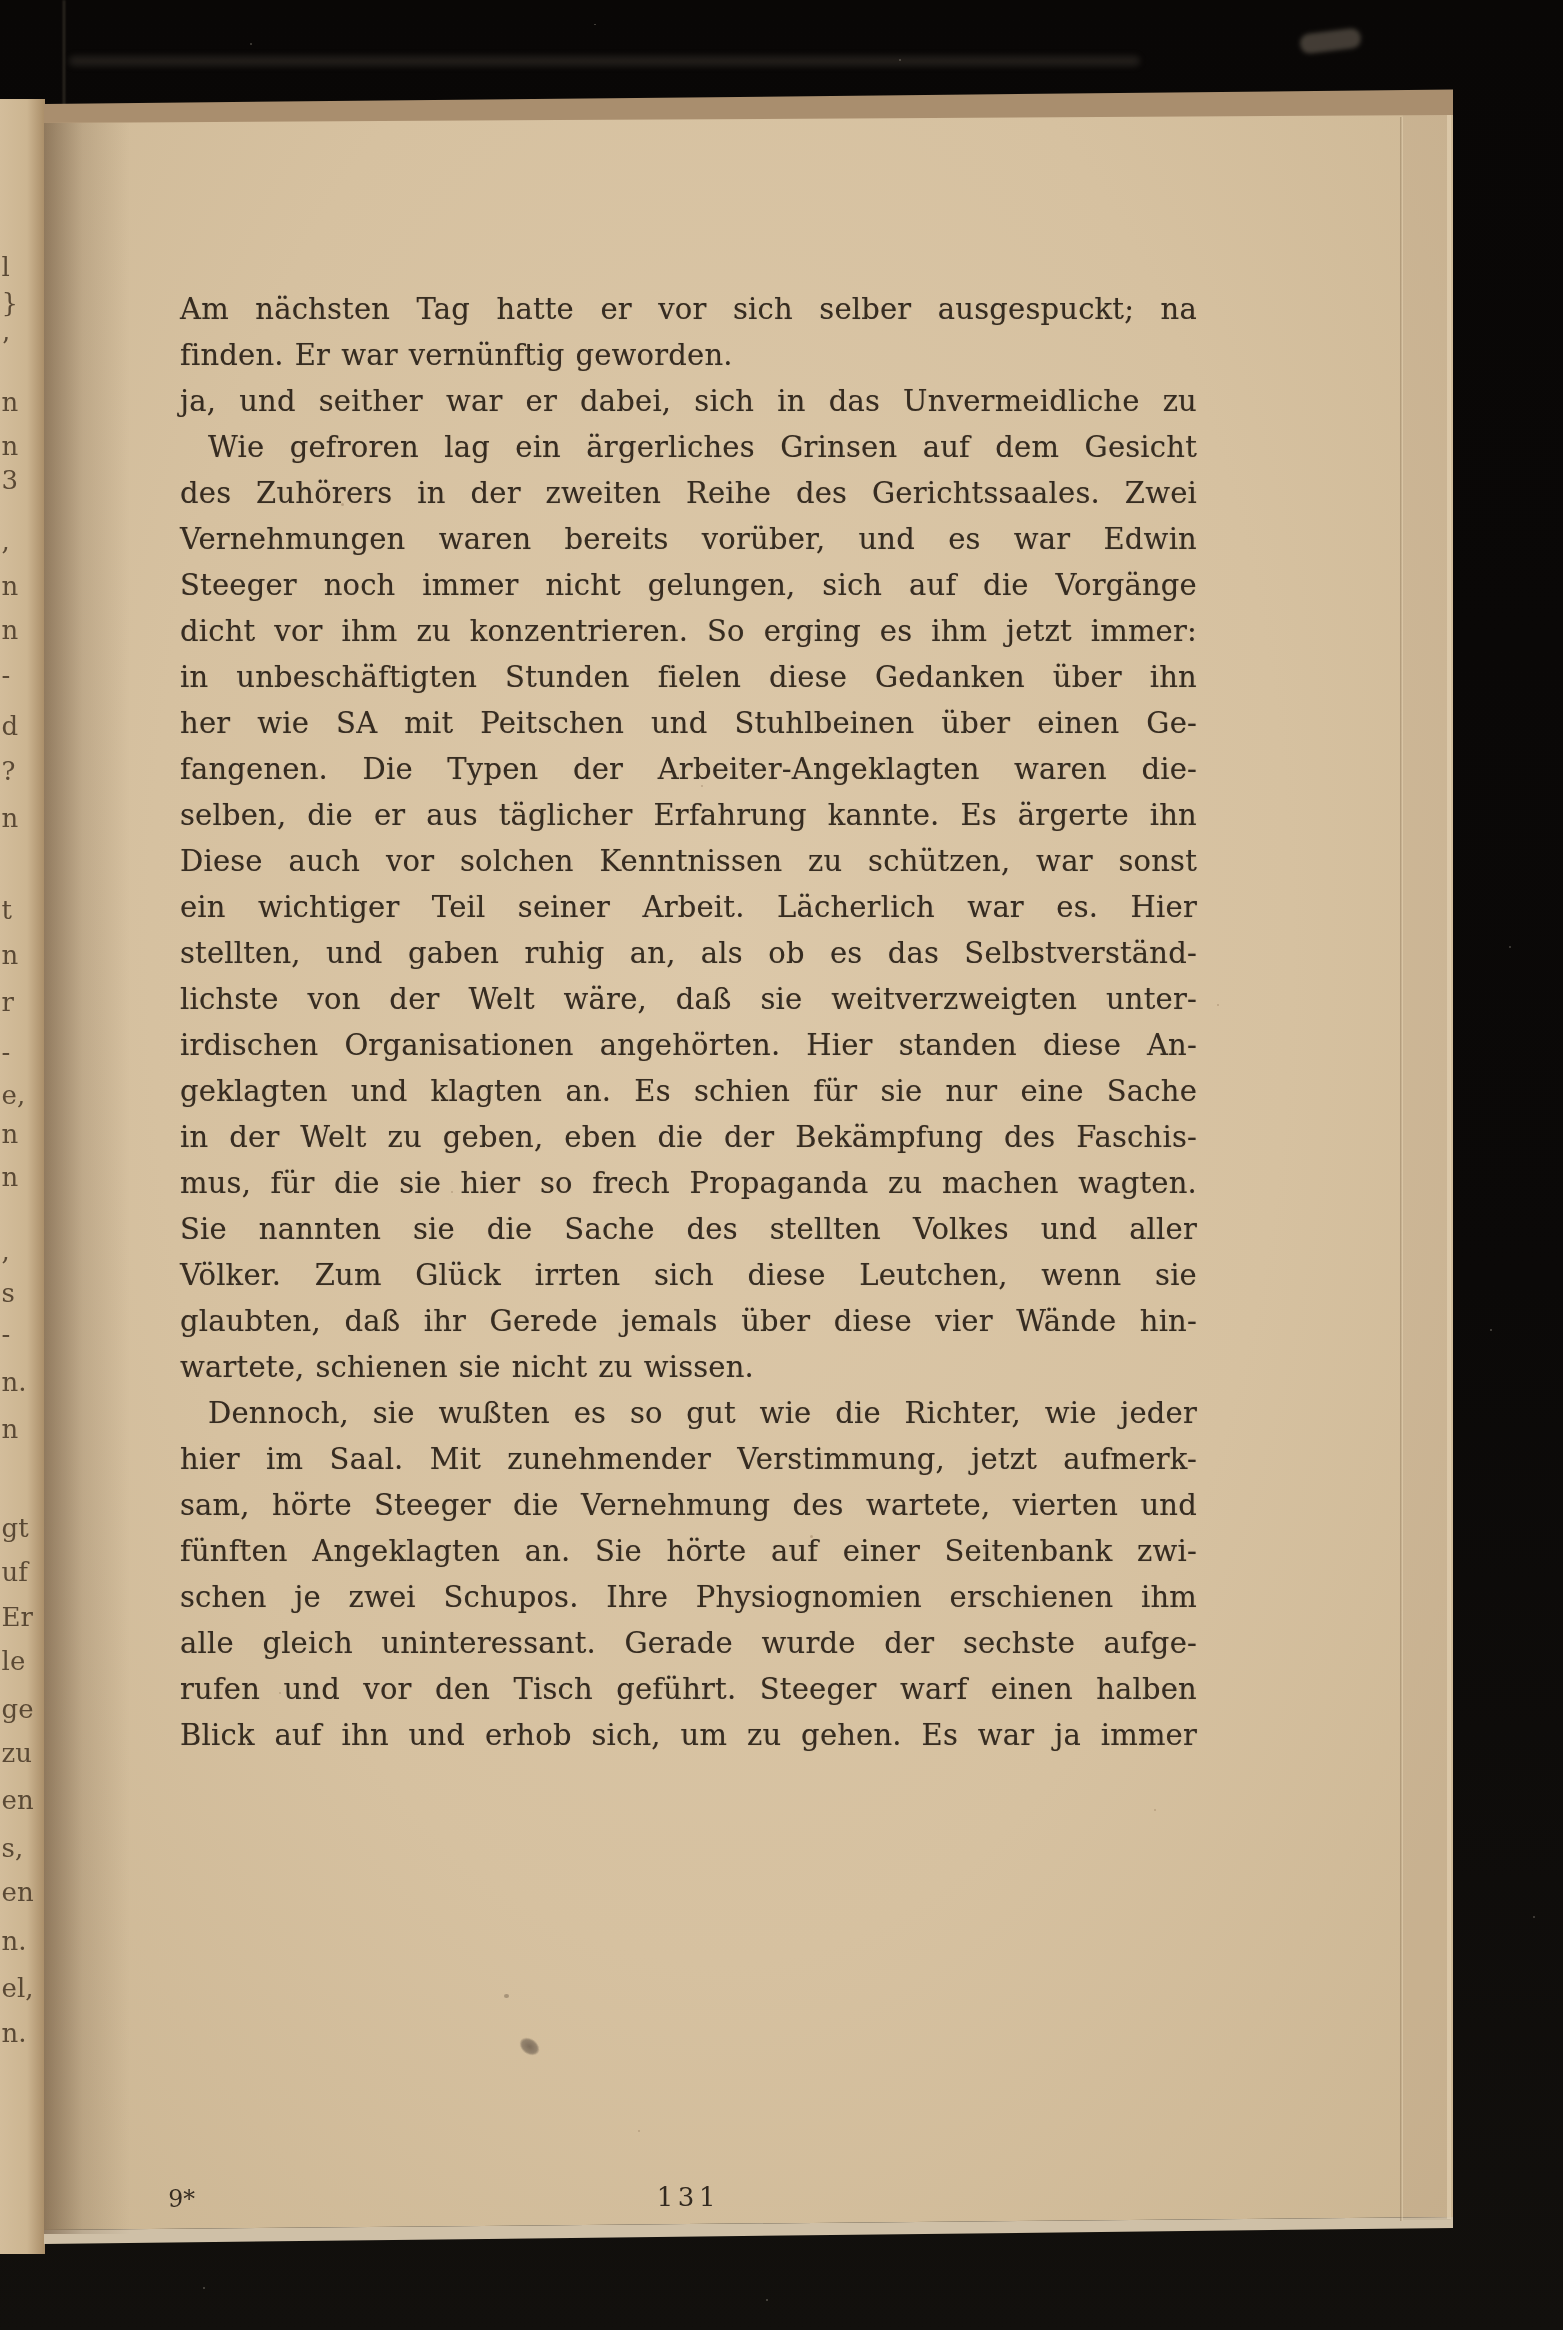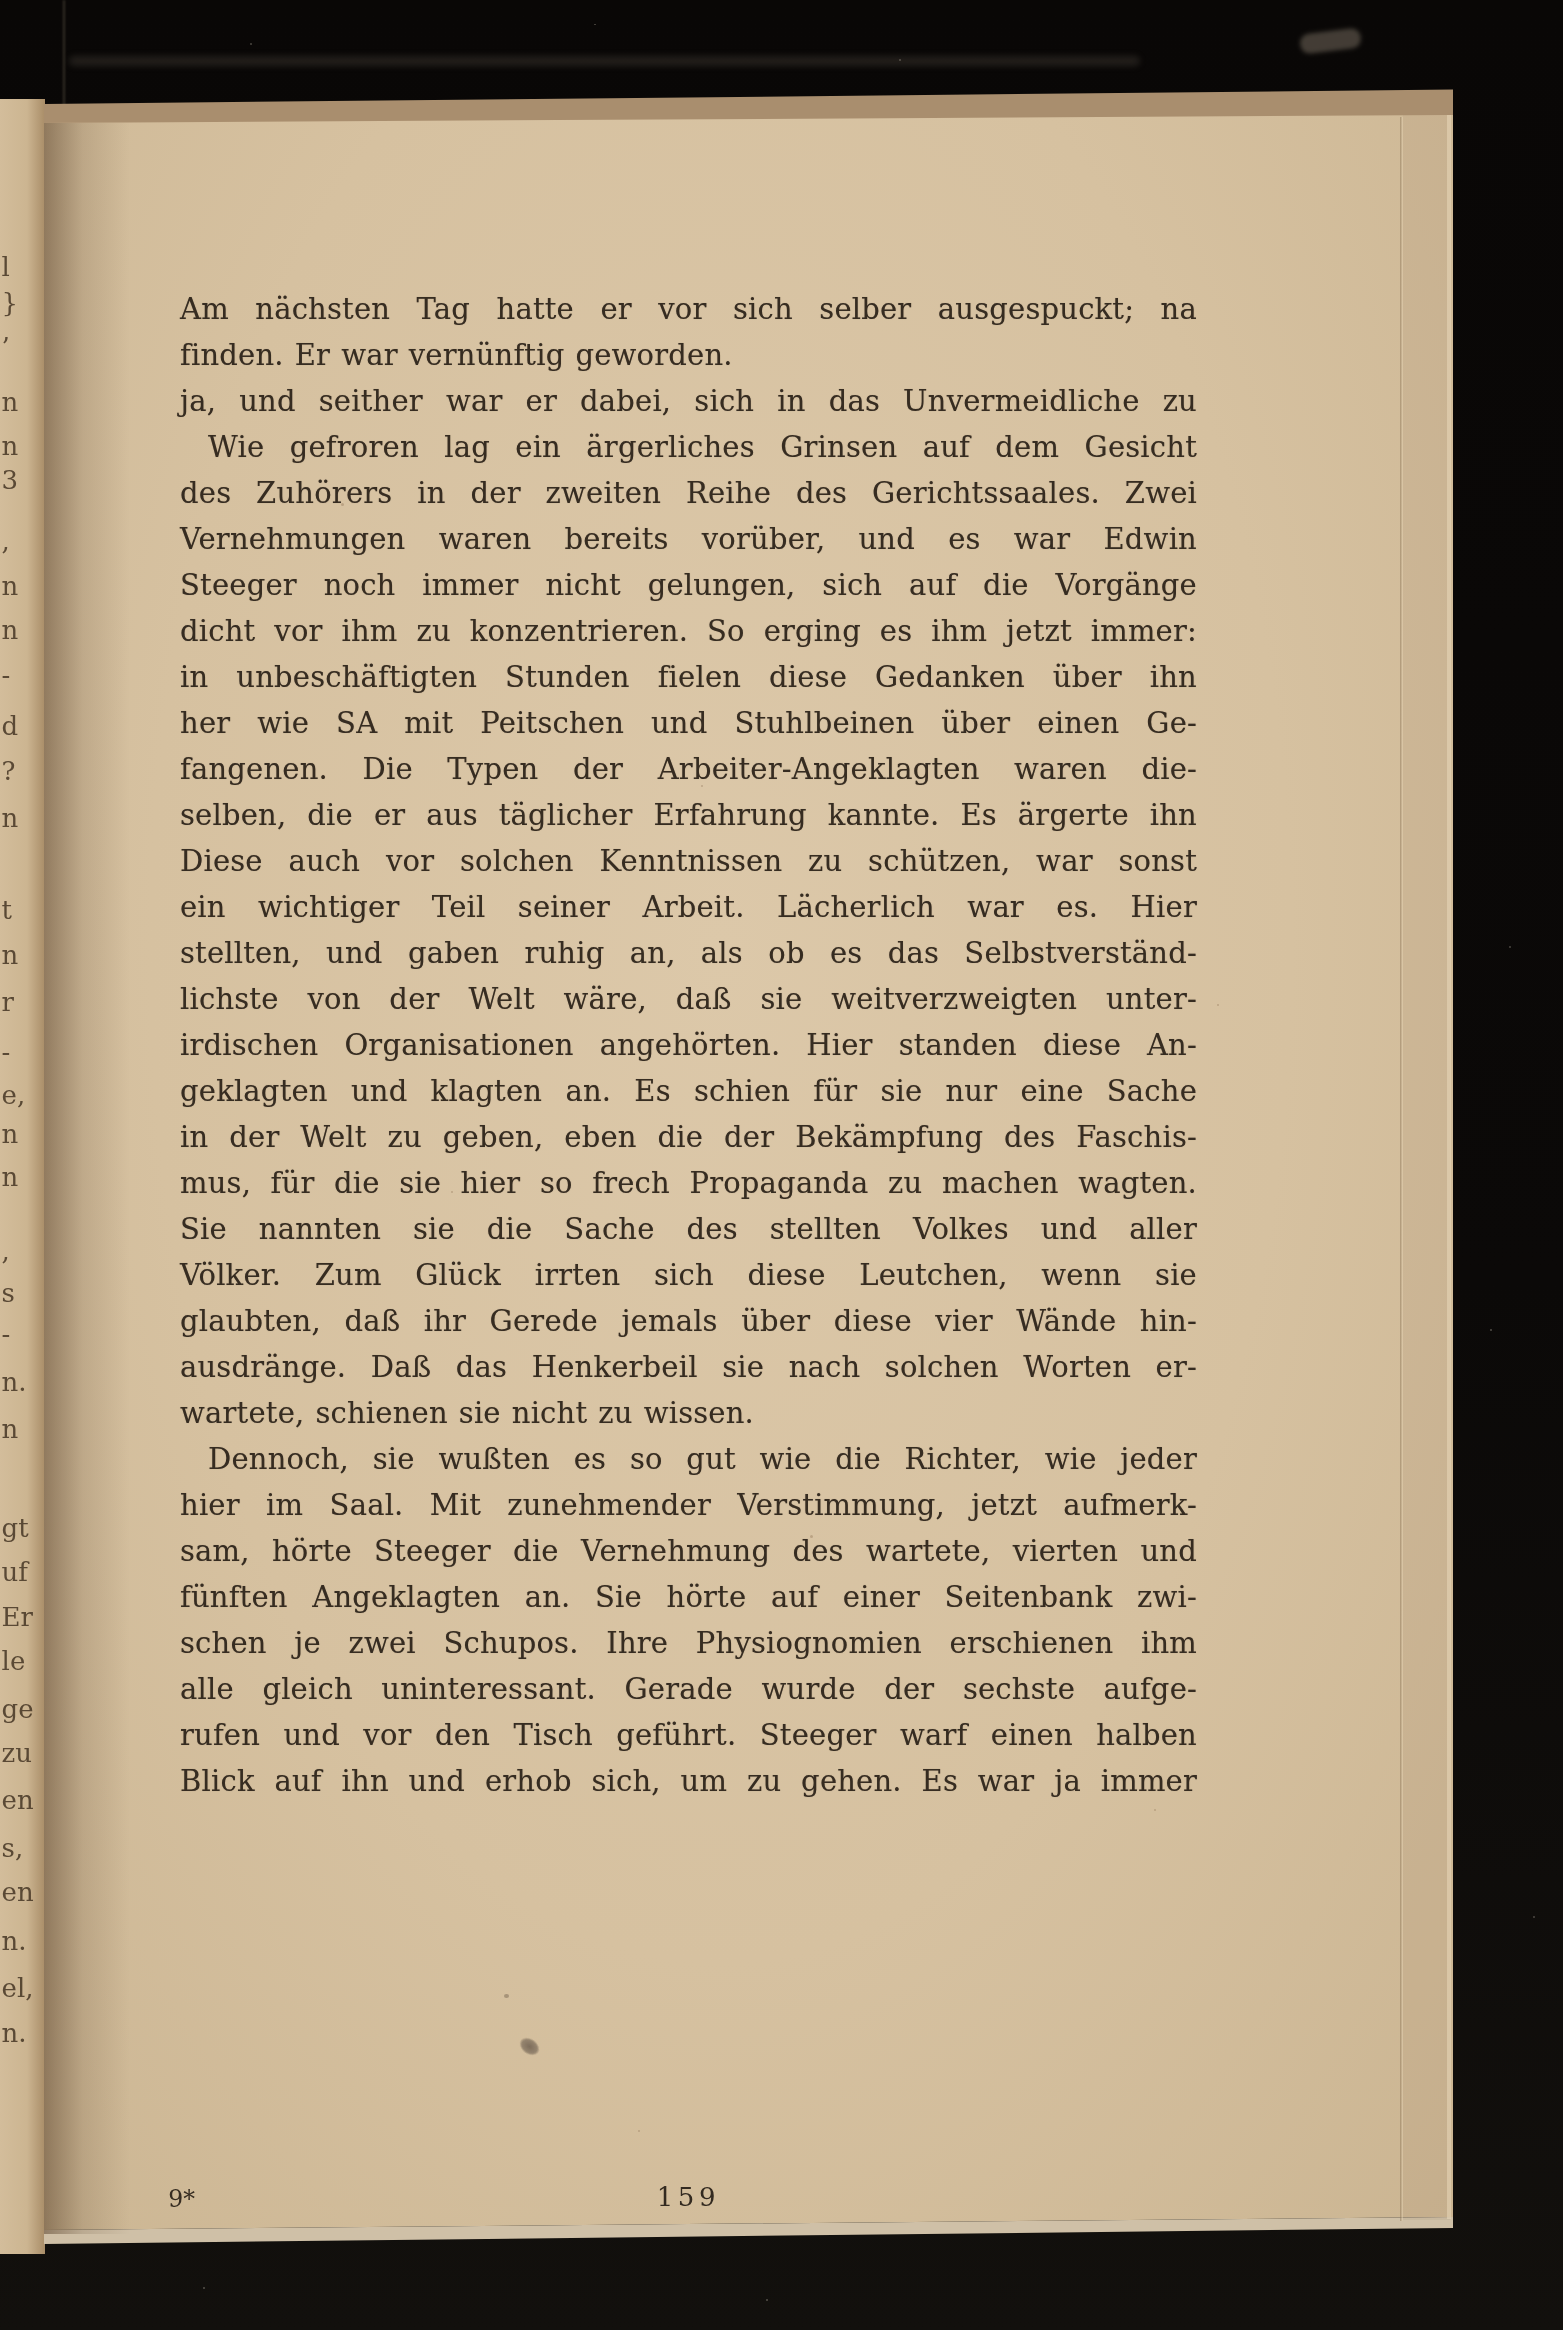--- a/index.html
+++ b/index.html
@@ -161,32 +161,31 @@
       <div class="line">ein wichtiger Teil seiner Arbeit. Lächerlich war es. Hier</div>
       <div class="line">stellten, und gaben ruhig an, als ob es das Selbstverständ-</div>
       <div class="line">lichste von der Welt wäre, daß sie weitverzweigten unter-</div>
       <div class="line">irdischen Organisationen angehörten. Hier standen diese An-</div>
       <div class="line">geklagten und klagten an. Es schien für sie nur eine Sache</div>
       <div class="line">in der Welt zu geben, eben die der Bekämpfung des Faschis-</div>
       <div class="line">mus, für die sie hier so frech Propaganda zu machen wagten.</div>
       <div class="line">Sie nannten sie die Sache des stellten Volkes und aller</div>
       <div class="line">Völker. Zum Glück irrten sich diese Leutchen, wenn sie</div>
       <div class="line">glaubten, daß ihr Gerede jemals über diese vier Wände hin-</div>
-      <div class="line">ausdränge. Daß das Henkerbeil sie nach solchen Worten er-</div>
       <div class="line para-end">wartete, schienen sie nicht zu wissen.</div>
       <div class="line indent">Dennoch, sie wußten es so gut wie die Richter, wie jeder</div>
       <div class="line">hier im Saal. Mit zunehmender Verstimmung, jetzt aufmerk-</div>
       <div class="line">sam, hörte Steeger die Vernehmung des wartete, vierten und</div>
       <div class="line">fünften Angeklagten an. Sie hörte auf einer Seitenbank zwi-</div>
       <div class="line">schen je zwei Schupos. Ihre Physiognomien erschienen ihm</div>
       <div class="line">alle gleich uninteressant. Gerade wurde der sechste aufge-</div>
       <div class="line">rufen und vor den Tisch geführt. Steeger warf einen halben</div>
       <div class="line">Blick auf ihn und erhob sich, um zu gehen. Es war ja immer</div>
 
       <div class="footer-row">
         <span class="sig-mark">9*</span>
-        <span class="page-number">159</span>
+        <span class="page-number">131</span>
       </div>
     </div>
   </div>
 
 </div>
 
 
 </body></html>

